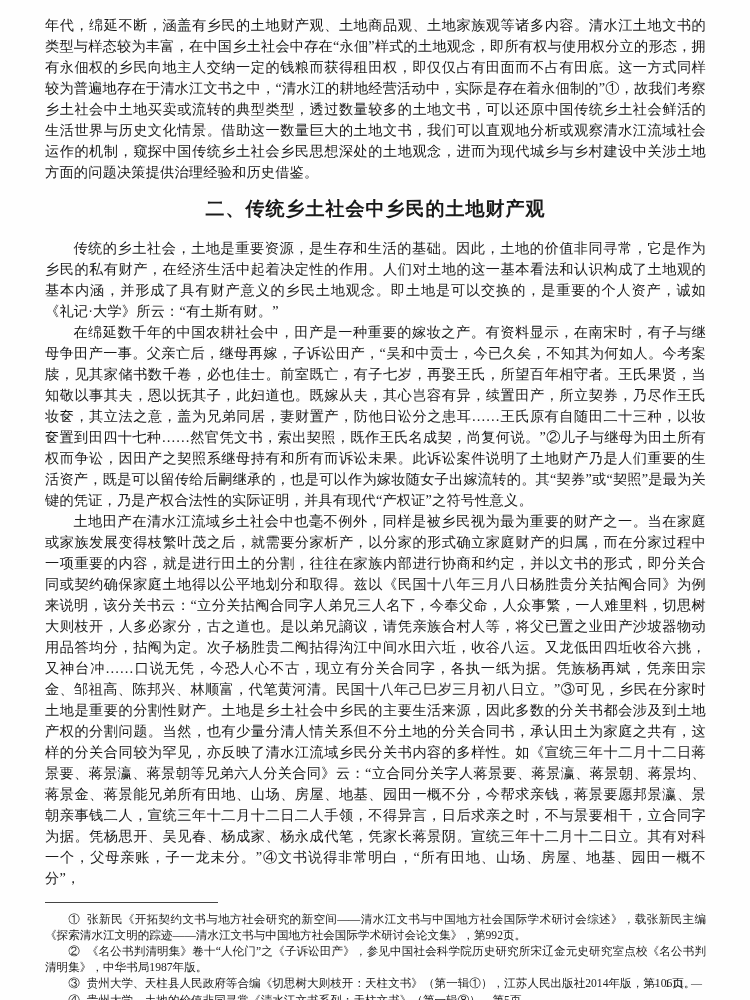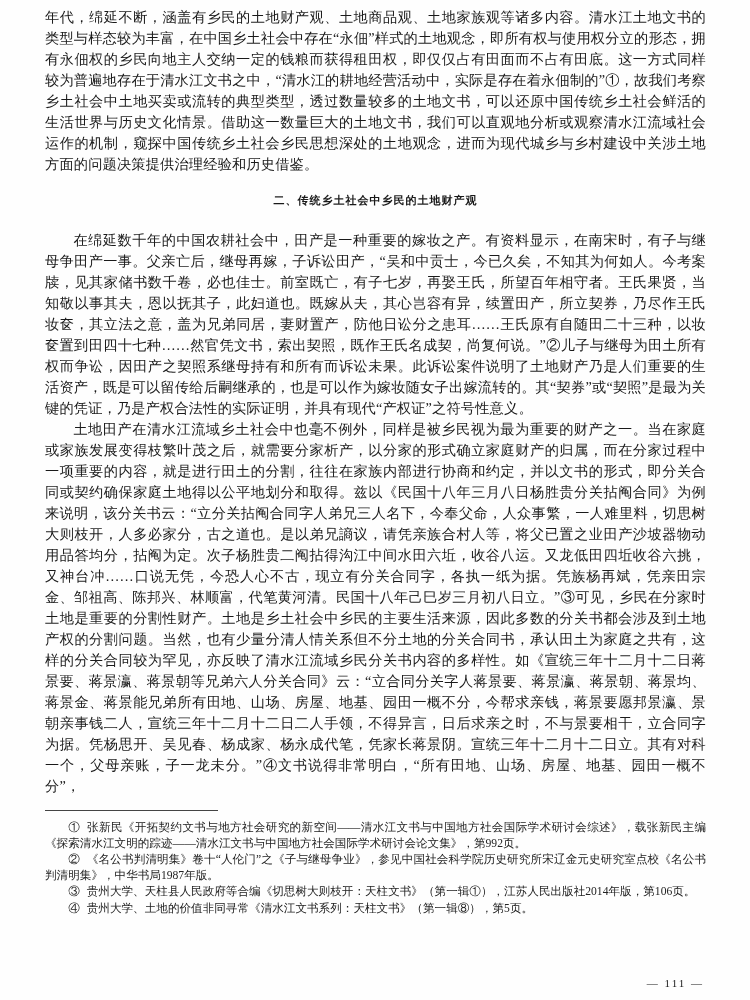--- a/index.html
+++ b/index.html
@@ -1,37 +1,37 @@
 <!DOCTYPE html>
 <html lang="zh"><head>
 <meta charset="utf-8">
 <style>
   html,body{margin:0;padding:0;background:#ffffff;}
   .page{
     position:relative;
     width:750px;height:1000px;
     background:#fefefe;
     box-sizing:border-box;
-    padding:7px 44px 0 45px;
+    padding:15px 44px 0 45px;
     font-family:"Liberation Serif","DejaVu Serif",serif;
     color:#1a1a1a;
     overflow:hidden;
   }
   .body-text{
     font-size:14.2px;
     line-height:21px;
     text-align:justify;
     text-justify:inter-ideograph;
     letter-spacing:0.2px;
     margin:0;
   }
   .body-text.indent{text-indent:2em;}
   .section-heading{
     font-family:"Liberation Sans","DejaVu Sans",sans-serif;
-    font-size:11px;
+    font-size:19px;
     font-weight:bold;
     text-align:center;
     letter-spacing:1px;
     margin:15px 0 19px 0;
     line-height:21px;
   }
   .footnote-sep{
     border:none;
     border-top:1.5px solid #444;
     width:173px;
@@ -58,29 +58,30 @@
 </style>
 </head>
 <body>
 
 <div class="page">
 
   <p class="body-text">年代，绵延不断，涵盖有乡民的土地财产观、土地商品观、土地家族观等诸多内容。清水江土地文书的类型与样态较为丰富，在中国乡土社会中存在“永佃”样式的土地观念，即所有权与使用权分立的形态，拥有永佃权的乡民向地主人交纳一定的钱粮而获得租田权，即仅仅占有田面而不占有田底。这一方式同样较为普遍地存在于清水江文书之中，“清水江的耕地经营活动中，实际是存在着永佃制的”①，故我们考察乡土社会中土地买卖或流转的典型类型，透过数量较多的土地文书，可以还原中国传统乡土社会鲜活的生活世界与历史文化情景。借助这一数量巨大的土地文书，我们可以直观地分析或观察清水江流域社会运作的机制，窥探中国传统乡土社会乡民思想深处的土地观念，进而为现代城乡与乡村建设中关涉土地方面的问题决策提供治理经验和历史借鉴。</p>
 
   <h2 class="section-heading">二、传统乡土社会中乡民的土地财产观</h2>
 
+  <p class="body-text indent">传统的乡土社会，土地是重要资源，是生存和生活的基础。因此，土地的价值非同寻常，它是作为乡民的私有财产，在经济生活中起着决定性的作用。人们对土地的这一基本看法和认识构成了土地观的基本内涵，并形成了具有财产意义的乡民土地观念。即土地是可以交换的，是重要的个人资产，诚如《礼记·大学》所云：“有土斯有财。”</p>
 
   <p class="body-text indent">在绵延数千年的中国农耕社会中，田产是一种重要的嫁妆之产。有资料显示，在南宋时，有子与继母争田产一事。父亲亡后，继母再嫁，子诉讼田产，“吴和中贡士，今已久矣，不知其为何如人。今考案牍，见其家储书数千卷，必也佳士。前室既亡，有子七岁，再娶王氏，所望百年相守者。王氏果贤，当知敬以事其夫，恩以抚其子，此妇道也。既嫁从夫，其心岂容有异，续置田产，所立契券，乃尽作王氏妆奁，其立法之意，盖为兄弟同居，妻财置产，防他日讼分之患耳……王氏原有自随田二十三种，以妆奁置到田四十七种……然官凭文书，索出契照，既作王氏名成契，尚复何说。”②儿子与继母为田土所有权而争讼，因田产之契照系继母持有和所有而诉讼未果。此诉讼案件说明了土地财产乃是人们重要的生活资产，既是可以留传给后嗣继承的，也是可以作为嫁妆随女子出嫁流转的。其“契券”或“契照”是最为关键的凭证，乃是产权合法性的实际证明，并具有现代“产权证”之符号性意义。</p>
 
   <p class="body-text indent">土地田产在清水江流域乡土社会中也毫不例外，同样是被乡民视为最为重要的财产之一。当在家庭或家族发展变得枝繁叶茂之后，就需要分家析产，以分家的形式确立家庭财产的归属，而在分家过程中一项重要的内容，就是进行田土的分割，往往在家族内部进行协商和约定，并以文书的形式，即分关合同或契约确保家庭土地得以公平地划分和取得。兹以《民国十八年三月八日杨胜贵分关拈阄合同》为例来说明，该分关书云：“立分关拈阄合同字人弟兄三人名下，今奉父命，人众事繁，一人难里料，切思树大则枝开，人多必家分，古之道也。是以弟兄謪议，请凭亲族合村人等，将父已置之业田产沙坡器物动用品答均分，拈阄为定。次子杨胜贵二阄拈得沟江中间水田六坵，收谷八运。又龙低田四坵收谷六挑，又神台冲……口说无凭，今恐人心不古，现立有分关合同字，各执一纸为据。凭族杨再斌，凭亲田宗金、邹祖高、陈邦兴、林顺富，代笔黄河清。民国十八年己巳岁三月初八日立。”③可见，乡民在分家时土地是重要的分割性财产。土地是乡土社会中乡民的主要生活来源，因此多数的分关书都会涉及到土地产权的分割问题。当然，也有少量分清人情关系但不分土地的分关合同书，承认田土为家庭之共有，这样的分关合同较为罕见，亦反映了清水江流域乡民分关书内容的多样性。如《宣统三年十二月十二日蒋景要、蒋景瀛、蒋景朝等兄弟六人分关合同》云：“立合同分关字人蒋景要、蒋景瀛、蒋景朝、蒋景均、蒋景金、蒋景能兄弟所有田地、山场、房屋、地基、园田一概不分，今帮求亲钱，蒋景要愿邦景瀛、景朝亲事钱二人，宣统三年十二月十二日二人手领，不得异言，日后求亲之时，不与景要相干，立合同字为据。凭杨思开、吴见春、杨成家、杨永成代笔，凭家长蒋景阴。宣统三年十二月十二日立。其有对科一个，父母亲账，子一龙未分。”④文书说得非常明白，“所有田地、山场、房屋、地基、园田一概不分”，</p>
 
   <hr class="footnote-sep">
 
   <div>
     <p class="footnote"><span class="fn-marker">①</span><span>张新民《开拓契约文书与地方社会研究的新空间——清水江文书与中国地方社会国际学术研讨会综述》，载张新民主编《探索清水江文明的踪迹——清水江文书与中国地方社会国际学术研讨会论文集》，第992页。</span></p>
-    <p class="footnote"><span class="fn-marker">②</span><span>《名公书判清明集》卷十“人伦门”之《子与继母争业》，参见中国社会科学院历史研究所宋辽金元史研究室点校《名公书判清明集》，中华书局1987年版。</span></p>
+    <p class="footnote"><span class="fn-marker">②</span><span>《名公书判清明集》卷十“人伦门”之《子诉讼田产》，参见中国社会科学院历史研究所宋辽金元史研究室点校《名公书判清明集》，中华书局1987年版。</span></p>
     <p class="footnote"><span class="fn-marker">③</span><span>贵州大学、天柱县人民政府等合编《切思树大则枝开：天柱文书》（第一辑①），江苏人民出版社2014年版，第106页。</span></p>
     <p class="footnote"><span class="fn-marker">④</span><span>贵州大学、土地的价值非同寻常《清水江文书系列：天柱文书》（第一辑⑧），第5页。</span></p>
   </div>
 
   <div class="page-number">— 111 —</div>
 
 </div>
 
 </body></html>

